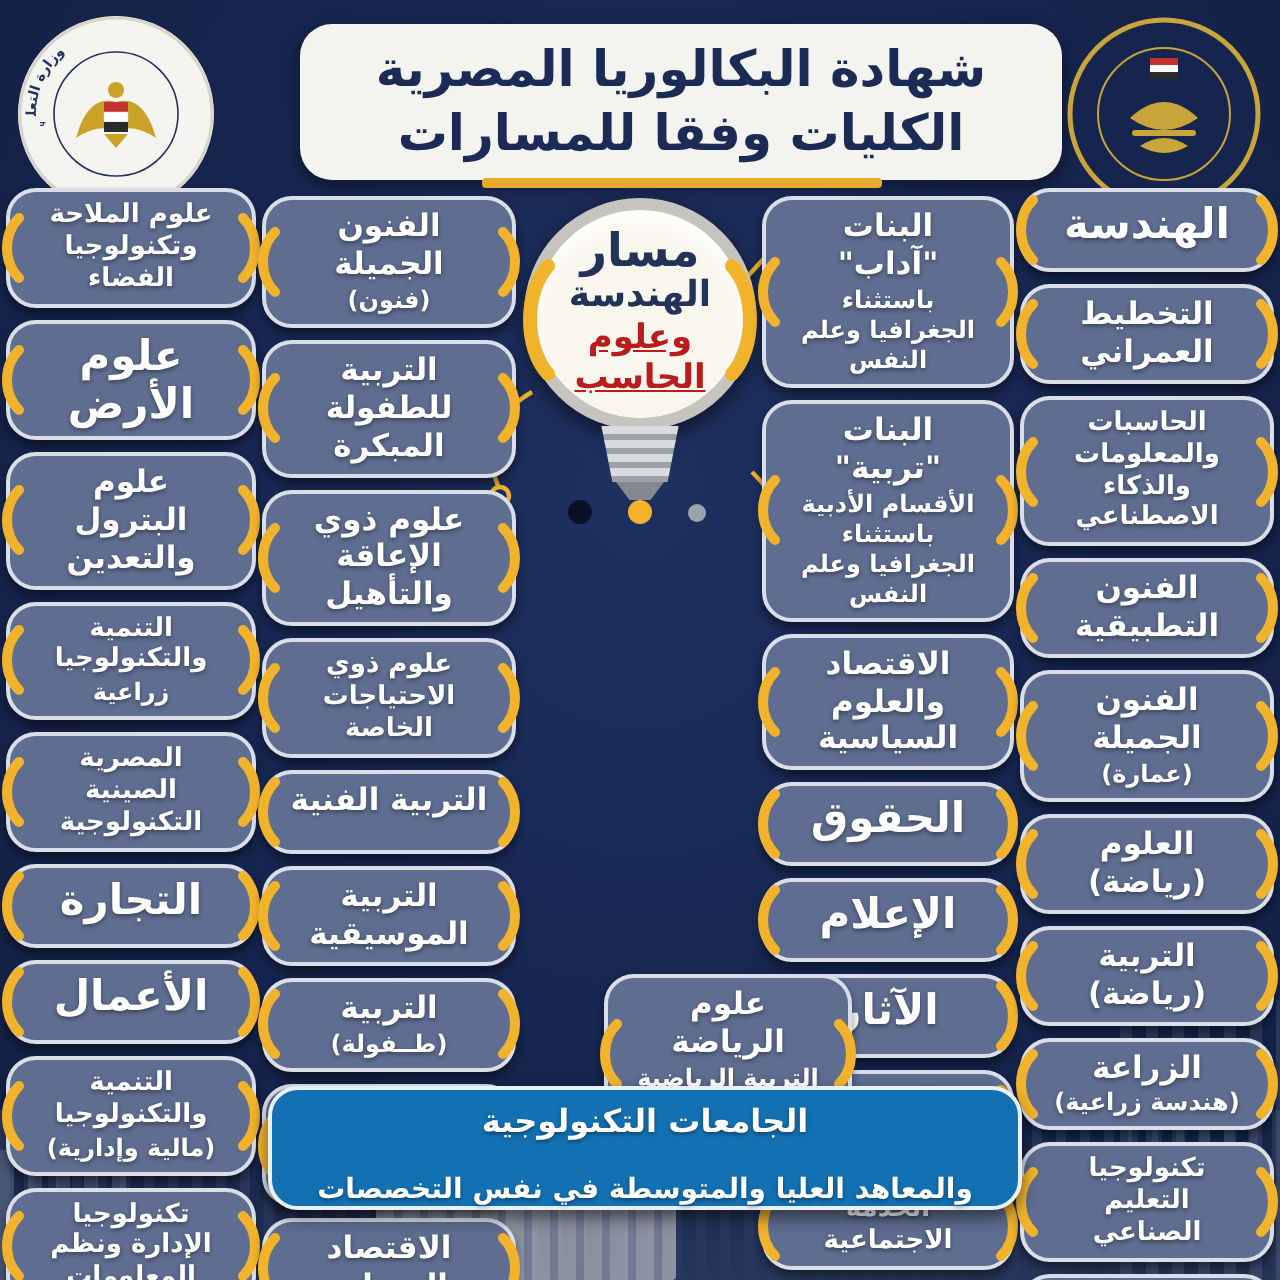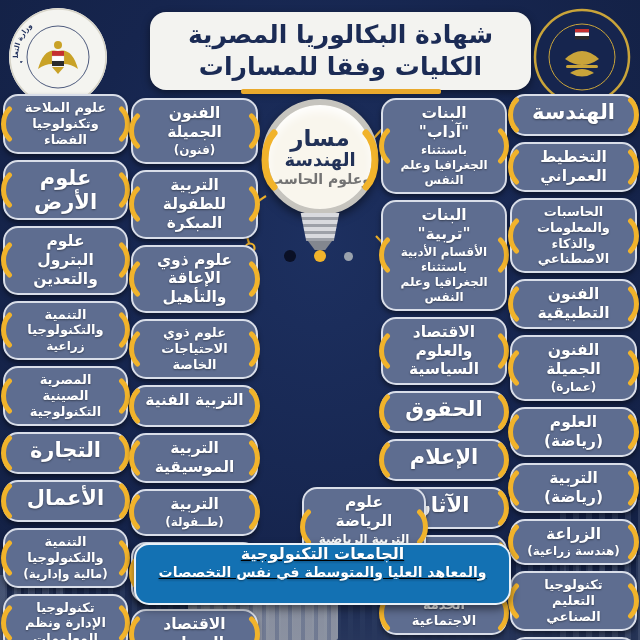--- a/index.html
+++ b/index.html
@@ -48,40 +48,40 @@
   .pr{position:absolute;top:50%;transform:translateY(-50%);line-height:0;pointer-events:none;}
   .pr-l{left:-6px;} .pr-r{right:-6px;}
 
   
   .bulb-wrap{position:absolute;left:261px;top:99px;width:118px;z-index:2;text-align:center;}
   .bulb-circle{position:relative;width:104px;height:104px;margin:0 auto;background:#f9f6ed;
     border:6px solid #c6c4be;border-radius:50%;display:flex;flex-direction:column;justify-content:center;
     align-items:center;box-shadow:inset 0 6px 10px rgba(255,255,255,.9), 0 4px 10px rgba(0,0,0,.5);}
   .bulb-circle .b1{color:#223258;font-size:23px;line-height:1.05;}
   .bulb-circle .b2{color:#223258;font-size:18px;line-height:1.15;}
-  .bulb-circle .b3{color:#737373;font-size:14px;line-height:1.2;}
+  .bulb-circle .b3{color:#b91c1c;font-size:17px;line-height:1.2;text-decoration:underline;}
   .bulb-paren{position:absolute;top:24px;line-height:0;}
   .bp-l{left:-9px;} .bp-r{right:-9px;}
   .bulb-neck{width:46px;height:28px;margin:-2px auto 0;
     background:repeating-linear-gradient(180deg,#d9dade 0 4px,#9ea1a8 4px 7px);
     clip-path:polygon(8% 0,92% 0,80% 100%,20% 100%);}
   .bulb-tip{width:24px;height:9px;margin:0 auto;background:#83878f;clip-path:polygon(0 0,100% 0,72% 100%,28% 100%);}
   .dots{position:absolute;left:284px;top:250px;display:flex;align-items:center;gap:18px;z-index:2;}
   .dot{border-radius:50%;}
   .dot-gray {width:9px;height:9px;background:#9aa2ad;}
   .dot-gold {width:12px;height:12px;background:#f1b32b;}
   .dot-black{width:12px;height:12px;background:#0a1026;}
 
   .connectors{position:absolute;left:0;top:0;z-index:1;pointer-events:none;}
 
   
   .banner{position:absolute;left:134px;top:543px;width:373px;height:58px;z-index:4;
     background:#1371b3;border:2.5px solid #e9f1f8;border-radius:15px;
-    display:flex;flex-direction:column;justify-content:flex-start;align-items:center;gap:2px;
-    box-shadow:0 4px 8px rgba(0,0,0,.5);text-decoration:underline;}
+    display:flex;flex-direction:column;justify-content:flex-end;align-items:center;gap:18px;
+    box-shadow:0 4px 8px rgba(0,0,0,.5);}
   .banner .b1{color:#fff;font-size:16px;line-height:1.1;text-shadow:0 1px 2px rgba(0,0,0,.4);}
   .banner .b2{color:#fff;font-size:14px;line-height:1.1;text-shadow:0 1px 2px rgba(0,0,0,.4);}
 </style>
 </head>
 <body>
 
 <div class="stage">
 
   <div class="bg-strip"></div>
   <div class="bg-bld"></div>

